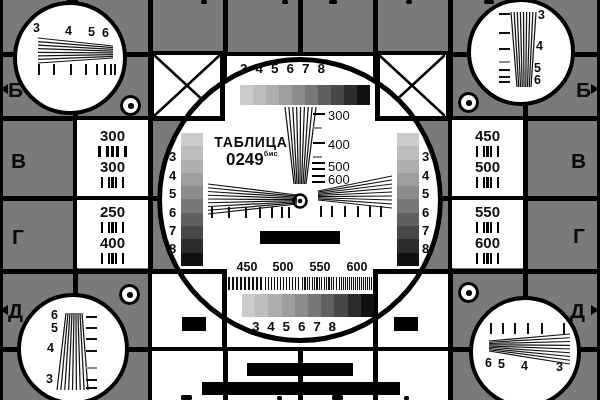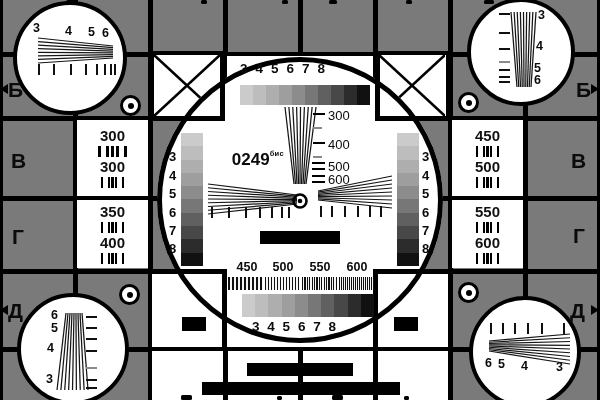--- a/index.html
+++ b/index.html
@@ -42,21 +42,21 @@
   .wdg{position:absolute;background:#8a8a8a;}
   .edge{position:absolute;font-size:21px;font-weight:700;line-height:1;color:#0b0b0b;}
   .arr-l{position:absolute;width:0;height:0;border-top:5px solid transparent;
     border-bottom:5px solid transparent;border-right:8px solid #000;}
   .arr-r{position:absolute;width:0;height:0;border-top:5px solid transparent;
     border-bottom:5px solid transparent;border-left:8px solid #000;}
   .frag{position:absolute;background:#000;border-radius:1.5px;}
   .mseg{flex:1;}
   .title{position:absolute;left:213px;top:135px;width:76px;text-align:center;
     font-size:14px;font-weight:600;letter-spacing:.8px;line-height:1;}
-  .code{position:absolute;left:220px;top:150px;width:64px;text-align:right;
+  .code{position:absolute;left:220px;top:150px;width:64px;text-align:center;
     font-size:17px;font-weight:600;line-height:1;}
   .code sup{font-size:7.5px;font-weight:700;vertical-align:9px;letter-spacing:.3px;}
 </style>
 </head>
 <body>
 
 <div class="stage" id="stage" style="background:#7a7a7a;">
 
   <div class="gl" style="left:0;top:0;width:3px;height:400px;"></div>
   <div class="gl" style="left:73px;top:0;width:4.5px;height:400px;"></div>
@@ -89,21 +89,21 @@
         <span class="b"></span>
         <span class="g">
           <span class="b"></span>
           <span class="b"></span>
           <span class="b"></span>
         </span>
         <span class="b"></span>
       </div>
   </div>
   <div class="cell" style="left:77px;top:200px;width:71px;height:68px;">
-    <div class="cellnum">350</div>
+    <div class="cellnum">250</div>
     <div class="burst tight">
         <span class="b"></span>
         <span class="g">
           <span class="b"></span>
           <span class="b"></span>
           <span class="b"></span>
         </span>
         <span class="b"></span>
       </div>
     <div class="cellnum">400</div>
@@ -306,20 +306,21 @@
       <div style="background: rgb(174, 174, 174);"></div>
       <div style="background: rgb(158, 158, 158);"></div>
       <div style="background: rgb(140, 140, 140);"></div>
       <div style="background: rgb(119, 119, 119);"></div>
       <div style="background: rgb(96, 96, 96);"></div>
       <div style="background: rgb(72, 72, 72);"></div>
       <div style="background: rgb(44, 44, 44);"></div>
       <div style="background: rgb(17, 17, 17);"></div>
     </div>
 
+  <div class="title">ТАБЛИЦА</div>
   <div class="code"><span>0249</span><sup>бис</sup></div>
 
   <div class="wd" style="left:313px;top:113px;width:12px;height:2.2px;"></div>
   <div class="wl" style="left:328px;top:109px;">300</div>
   <div class="wdg" style="left:313px;top:127px;width:9px;height:1.8px;"></div>
   <div class="wd" style="left:313px;top:142px;width:12px;height:2.2px;"></div>
   <div class="wl" style="left:328px;top:138px;">400</div>
   <div class="wdg" style="left:313px;top:156px;width:9px;height:1.8px;"></div>
   <div class="wd" style="left:312px;top:162px;width:13px;height:2px;"></div>
   <div class="wd" style="left:312px;top:168px;width:13px;height:2px;"></div>

